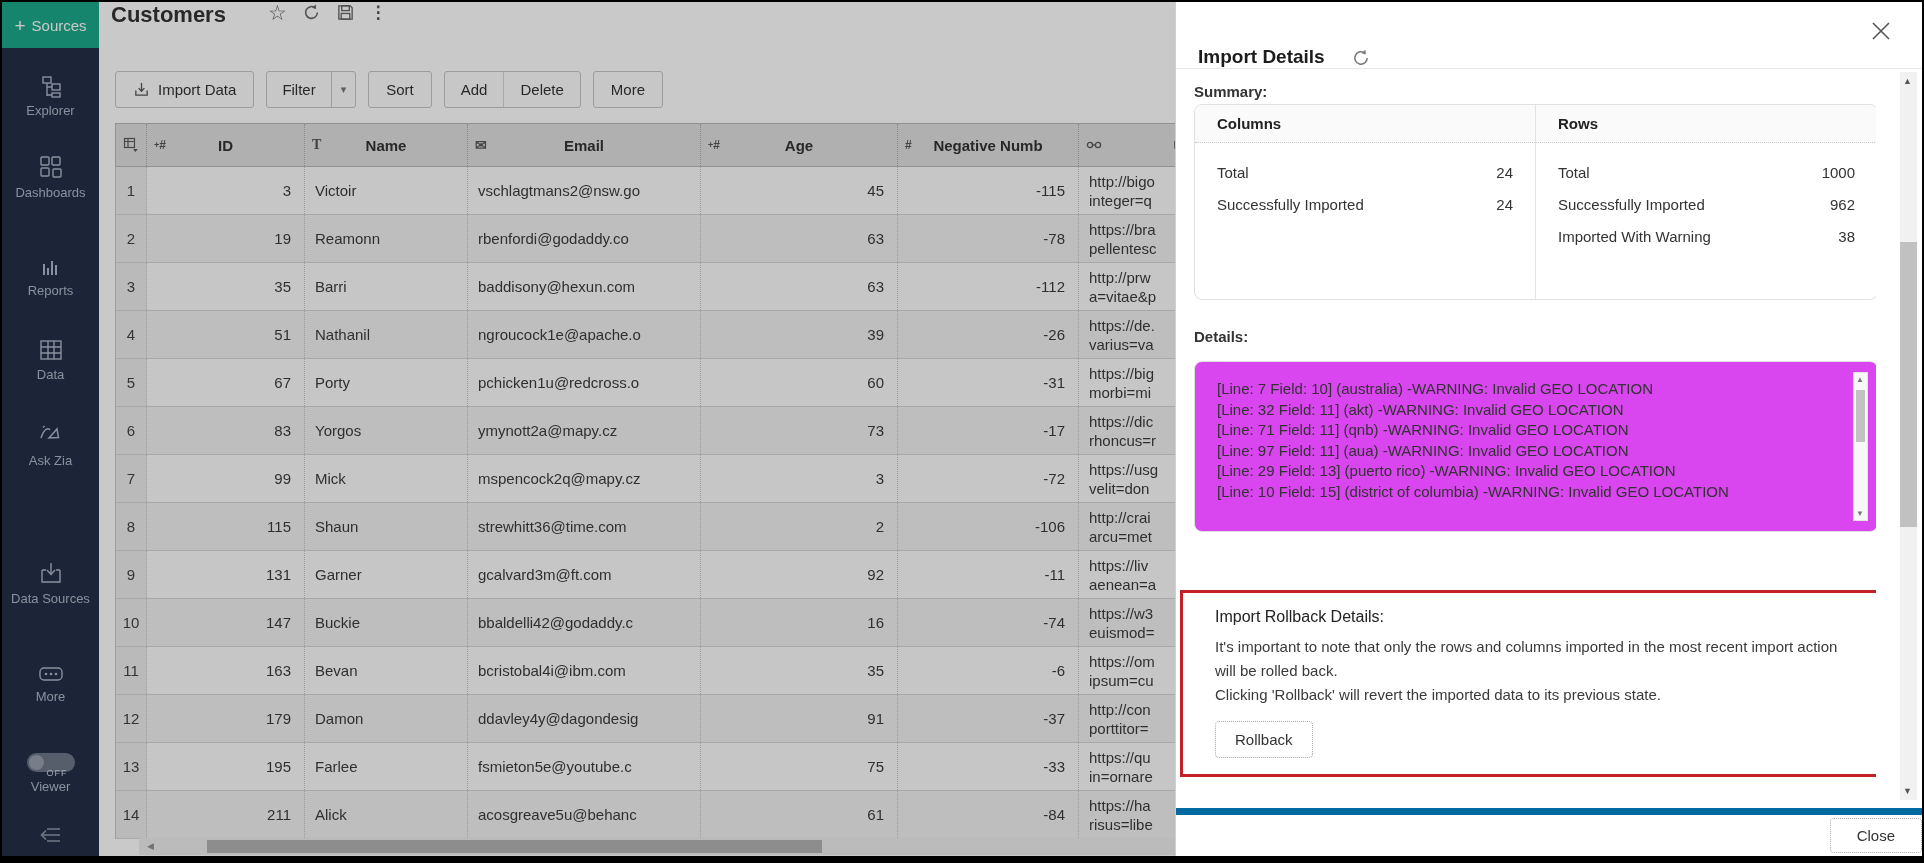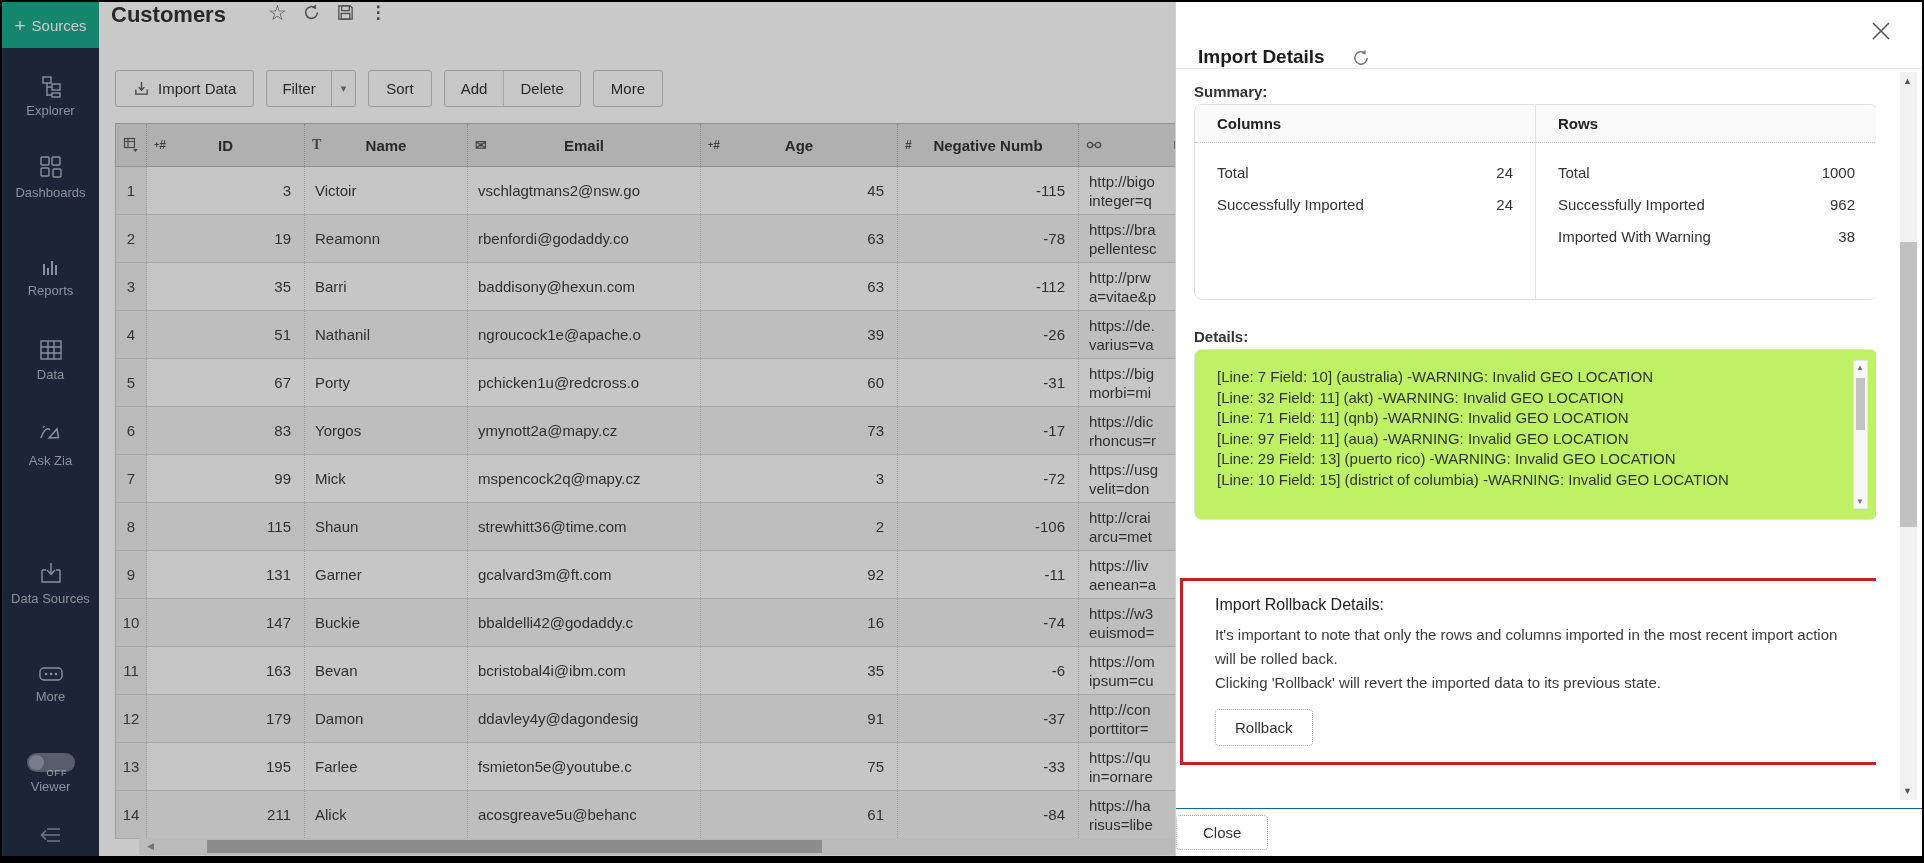--- a/index.html
+++ b/index.html
@@ -25,21 +25,21 @@
 
   
   .main { position:absolute; left:97px; right:0; top:0; bottom:5px; background:#fff; }
   .titlebar { display:flex; align-items:flex-start; height:54px; padding-left:12px; }
   .page-title { font-size:22px; font-weight:bold; color:#333; }
   .title-icons { display:flex; align-items:center; gap:15px; margin-left:42px; }
   .t-icon { color:#666; cursor:pointer; display:flex; align-items:center; }
   .star-glyph { font-size:21px; line-height:1; }
   .kebab-glyph { font-size:17px; font-weight:bold; color:#555; letter-spacing:0; }
 
-  .toolbar { position:absolute; top:68px; left:16px; display:flex; align-items:flex-start; gap:12px; height:38px; }
+  .toolbar { position:absolute; top:68px; left:16px; display:flex; align-items:center; gap:12px; height:38px; }
   .tb-btn { display:flex; align-items:center; gap:8px; height:37px; padding:0 17px; background:#fdfdfd;
             border:1px solid #c6c6c6; border-radius:3px; font-size:15px; color:#333; cursor:pointer; white-space:nowrap; }
   .tb-split { display:flex; height:37px; border:1px solid #c6c6c6; border-radius:3px; background:#fdfdfd; }
   .tb-split .half { display:flex; align-items:center; padding:0 15px; font-size:15px; color:#333; cursor:pointer; }
   .tb-split .caret { border-left:1px solid #c6c6c6; padding:0 9px; color:#777; font-size:11px; }
   .tb-group { display:flex; height:37px; border:1px solid #c6c6c6; border-radius:3px; background:#fdfdfd; }
   .tb-group .seg { display:flex; align-items:center; padding:0 16px; font-size:15px; color:#333; cursor:pointer; }
   .tb-group .seg + .seg { border-left:1px solid #d6d6d6; }
 
   
@@ -84,37 +84,37 @@
   .sec-label { font-size:15px; font-weight:bold; color:#333; }
   .sum-card { margin-top:4px; width:684px; height:196px; border:1px solid #e0e0e0; border-radius:8px;
               display:grid; grid-template-columns:1fr 1fr; overflow:hidden; background:#fff; }
   .sum-col { display:flex; flex-direction:column; }
   .sum-col.first { border-right:1px solid #e3e3e3; }
   .sum-head { height:38px; background:#fafafa; border-bottom:1px dotted #c9c9c9; display:flex; align-items:center;
               padding-left:22px; font-size:15px; font-weight:bold; color:#222; }
   .sum-rows { padding:21px 22px 0 22px; display:flex; flex-direction:column; gap:15px; }
   .sum-row { display:flex; justify-content:space-between; font-size:15px; color:#333; }
   .details-label { margin-top:28px; }
-  .det-card { position:relative; margin-top:4px; width:684px; height:171px; border:1px solid #e0e0e0;
-              border-radius:8px; padding:17px 44px 0 22px; overflow:hidden; background:#bef264; }
+  .det-card { position:relative; margin-top:16px; width:684px; height:171px; border:1px solid #e0e0e0;
+              border-radius:8px; padding:17px 44px 0 22px; overflow:hidden; background:#d946ef; }
   .dline { font-size:15px; color:#333; line-height:20.5px; white-space:nowrap; overflow:hidden; }
   .det-scroll { position:absolute; right:9px; top:10px; bottom:10px; width:15px; background:#f7f7f7;
                 border:1px solid #e4e4e4; }
   .det-scroll .up { position:absolute; top:2px; left:2px; font-size:8px; color:#777; cursor:pointer; }
   .det-scroll .dn { position:absolute; bottom:2px; left:2px; font-size:8px; color:#777; cursor:pointer; }
   .det-thumb { position:absolute; left:2px; top:17px; width:9px; height:52px; background:#c2c2c2; cursor:pointer; }
 
   .rollback-box { margin-top:58px; margin-left:-14px; width:711px; border:3px solid #c42127; padding:15px 20px 16px 32px;
                   background:#fff; }
   .rb-heading { font-size:16px; font-weight:normal; color:#222; }
   .rb-body { margin-top:9px; font-size:15px; color:#3a3a3a; line-height:24px; max-width:645px; }
   .rb-btn { margin-top:14px; display:inline-block; padding:9px 19px; font-size:15px; color:#333;
             background:#fff; border:1px dotted #a9a9a9; border-radius:4px; cursor:pointer; }
-  .p-footer { position:absolute; left:0; right:0; bottom:0; height:48px; border-top:1px solid #0369a1;
-              display:flex; align-items:center; justify-content:flex-start; background:#fff; }
+  .p-footer { position:absolute; left:0; right:0; bottom:0; height:48px; border-top:7px solid #0369a1;
+              display:flex; align-items:center; justify-content:flex-end; background:#fff; }
   .close-btn { padding:8px 26px; font-size:15px; color:#333; background:#fff; border:1px dotted #a9a9a9;
                border-radius:4px; cursor:pointer; }
   .p-scroll { position:absolute; right:5px; top:70px; bottom:56px; width:17px; background:#f1f1f1; }
   .p-scroll .up { position:absolute; top:4px; left:3px; font-size:9px; color:#555; cursor:pointer; }
   .p-scroll .dn { position:absolute; bottom:4px; left:3px; font-size:9px; color:#555; cursor:pointer; }
   .p-thumb { position:absolute; left:0; top:170px; width:17px; height:285px; background:#c1c1c1; cursor:pointer; }
 </style>
 </head>
 <body>
 

